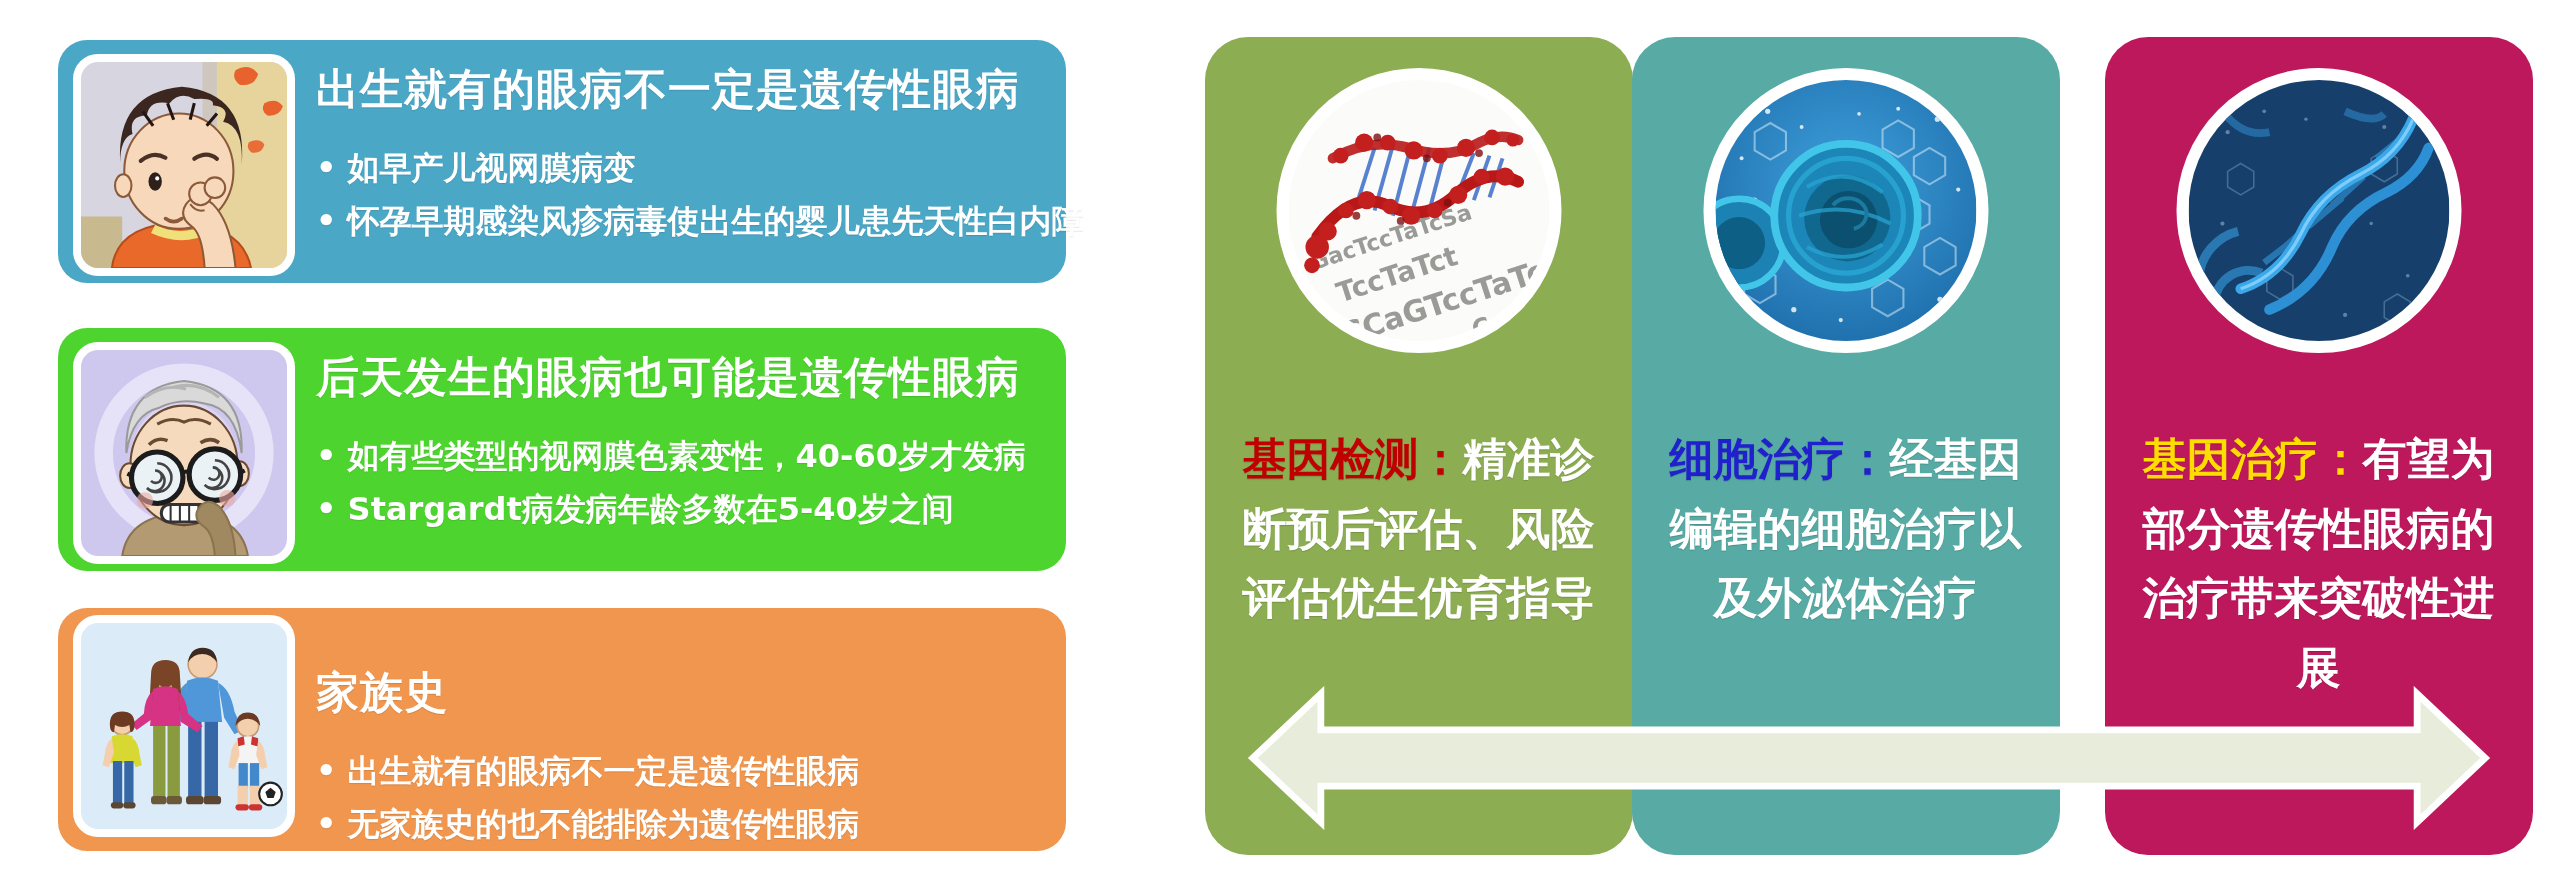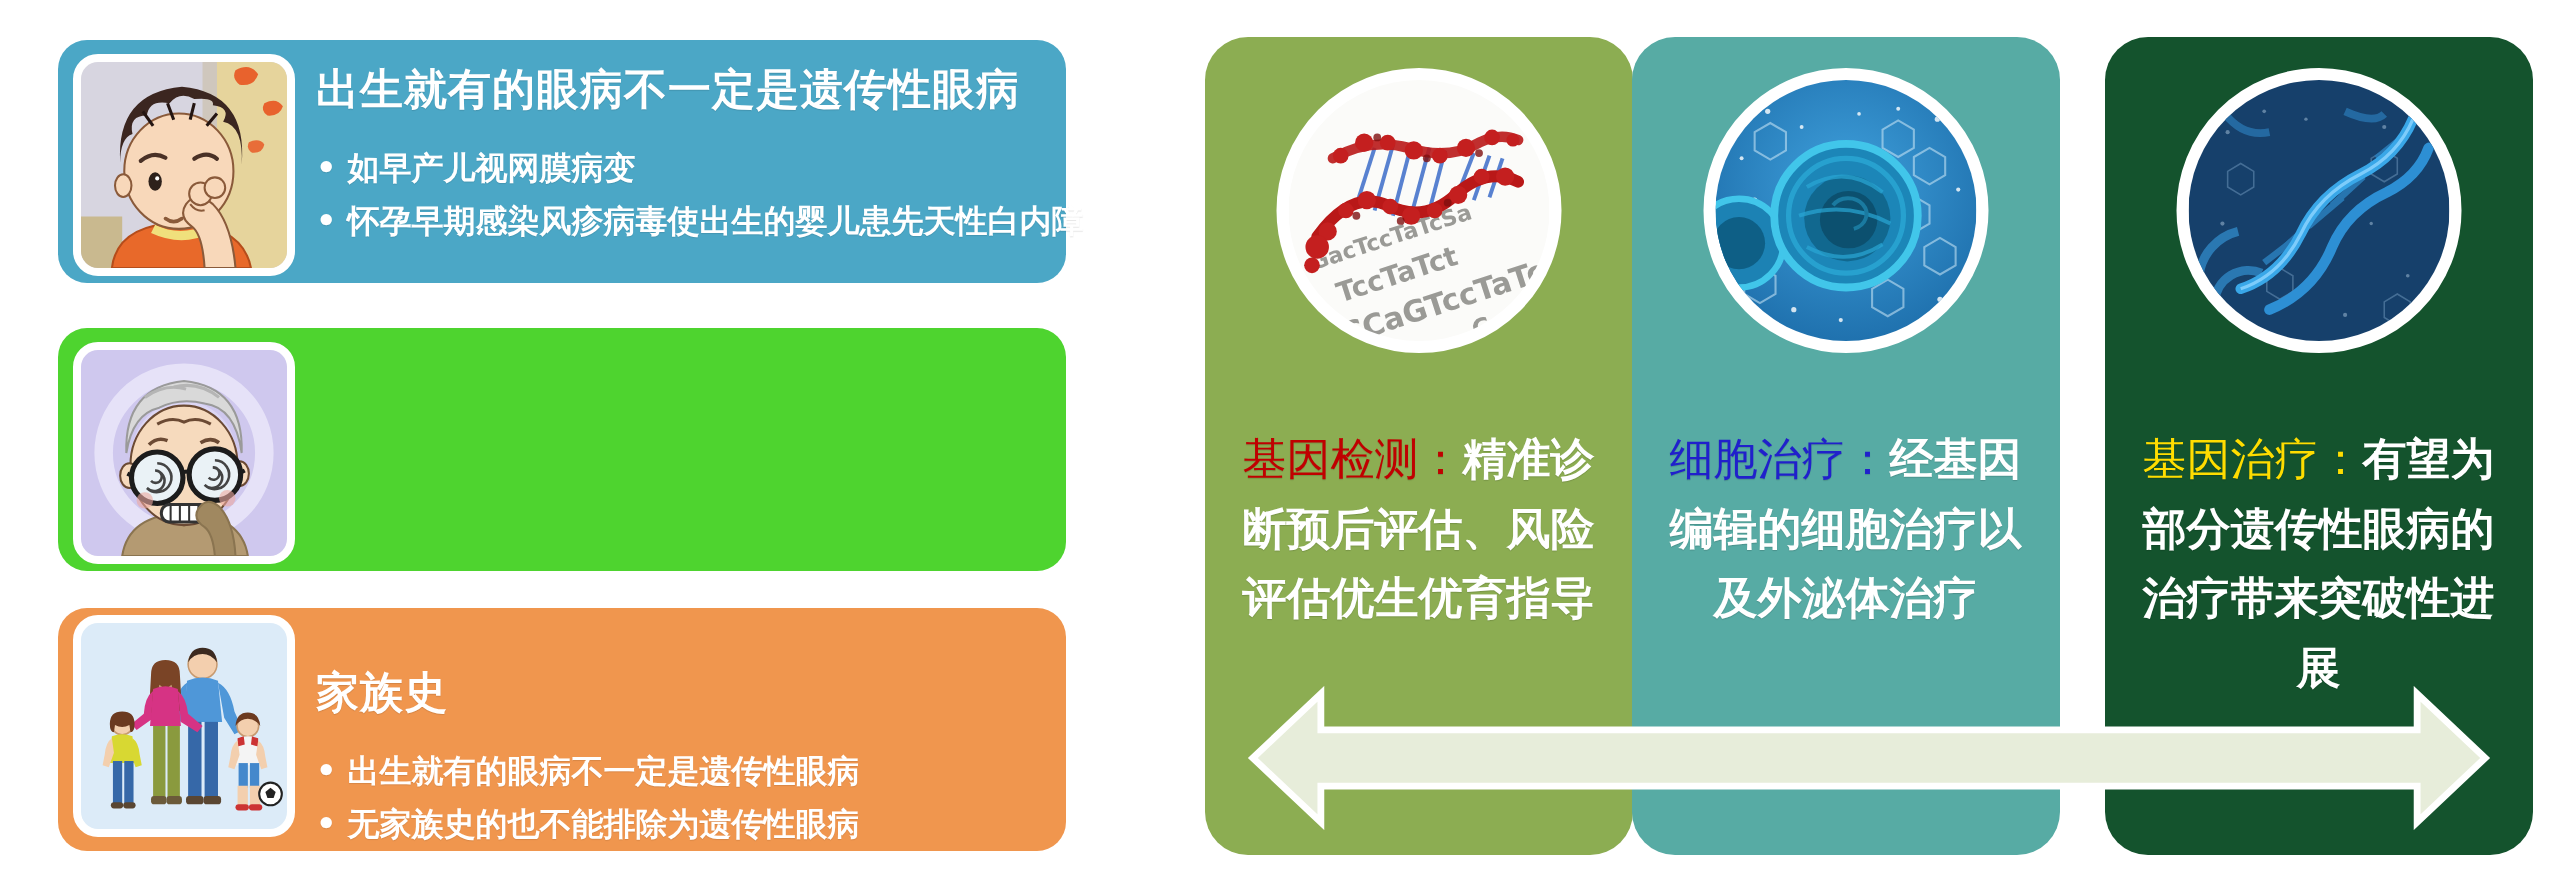--- a/index.html
+++ b/index.html
@@ -52,21 +52,21 @@
     overflow:hidden; background:#ffffff;
   }
   .panel-circle svg { display:block; width:100%; height:100%; }
 
   .panel-text {
     position:absolute; top:387px; left:27px; width:373px;
     font-size:44px; font-weight:bold; line-height:1.58;
     color:#ffffff; text-align:center; word-break:break-all;
     text-shadow:0 1px 1px rgba(0,0,0,0.15);
   }
-  .panel-heading { font-weight:normal;margin-top:8px; }
+  .panel-heading { font-weight:bold;margin-top:8px; }
 
   
   .arrow {
     position:absolute; left:1247px; top:686px; width:1244px; height:144px;
     z-index:5;
   }
   .arrow polygon { stroke:#ffffff; stroke-width:7; stroke-linejoin:miter; }
 </style>
 </head>
 <body>
@@ -128,20 +128,27 @@
       <path d="M130,121 m0,-14 a14,14 0 1,1 -10,24 a10,10 0 1,0 8,-17 a6,6 0 1,1 -4,10" fill="none" stroke="#444" stroke-width="2.5"></path>
       <path d="M99,120 q3,-4 6,0" stroke="#1c1c1c" stroke-width="4" fill="none"></path>
       <path d="M49,122 l-4,-2 M155,119 l4,-2" stroke="#1c1c1c" stroke-width="4"></path>
       <circle cx="62" cy="146" r="8" fill="#eda8a0" opacity="0.6"></circle>
       <circle cx="142" cy="144" r="8" fill="#eda8a0" opacity="0.6"></circle>
       <rect x="78" y="150" width="46" height="17" rx="8" fill="#ffffff" stroke="#333" stroke-width="3"></rect>
       <path d="M87,150 v17 M96,150 v17 M105,150 v17 M114,150 v17" stroke="#333" stroke-width="2"></path>
       <path d="M150,200 q-2,-34 -16,-48 q-12,-10 -20,2 q-6,10 6,18 q8,6 10,28 z" fill="#a08860" stroke="#8a7450" stroke-width="2"></path>
     </svg>
   </div>
+  <div class="card-body">
+    <div class="card-title">后天发生的眼病也可能是遗传性眼病</div>
+    <div class="card-bullets">
+      <div class="bullet">如有些类型的视网膜色素变性，40-60岁才发病</div>
+      <div class="bullet">Stargardt病发病年龄多数在5-40岁之间</div>
+    </div>
+  </div>
 </div>
 
 <div class="card" id="card3" style="background-color: rgb(240, 150, 78); align-items: flex-end;">
   <div class="card-img">
     <svg viewBox="0 0 200 200" aria-hidden="true">
       <rect width="200" height="200" fill="#dcebf8"></rect>
 
       <circle cx="118" cy="40" r="14" fill="#f3cfae" stroke="#c79a70" stroke-width="1.5"></circle>
       <path d="M104,38 q2,-14 14,-14 q13,0 14,14 q-6,-8 -14,-8 q-9,0 -14,8z" fill="#3c2a20"></path>
       <path d="M103,56 q15,-6 30,0 l4,40 h-38 z" fill="#4f97d8"></path>
@@ -296,21 +303,21 @@
       <circle cx="102" cy="107" r="22" fill="#0c506f"></circle>
       <path d="M70,82 q30,-18 58,4 M64,104 q36,-12 70,6 M70,128 q30,16 58,-2" fill="none" stroke="#2aa7d4" stroke-width="3" opacity="0.7"></path>
       <path d="M90,96 a14,12 0 1,1 16,18" fill="none" stroke="#1a7aa0" stroke-width="3"></path>
     </svg>
   </div>
   <div class="panel-text">
     <span class="panel-heading" style="color: rgb(32, 32, 204);">细胞治疗：</span><span>经基因编辑的细胞治疗以及外泌体治疗</span>
   </div>
 </div>
 
-<div class="panel" id="panel3" style="background-color: #14532d;">
+<div class="panel" id="panel3" style="background-color: #be185d;">
   <div class="panel-circle">
     <svg viewBox="0 0 200 200" aria-hidden="true">
       <rect width="200" height="200" fill="#16406b"></rect>
       <g fill="#cfe6f8" opacity="0.4">
         <circle cx="30" cy="40" r="1.6"></circle>
           <circle cx="58" cy="24" r="1.4"></circle>
           <circle cx="150" cy="36" r="1.6"></circle>
         <circle cx="176" cy="70" r="1.4"></circle>
           <circle cx="26" cy="110" r="1.6"></circle>
           <circle cx="44" cy="160" r="1.4"></circle>

